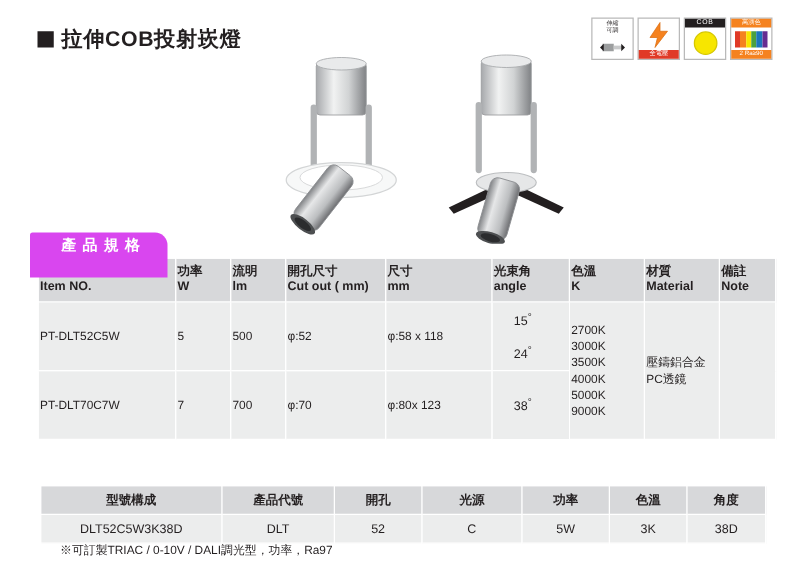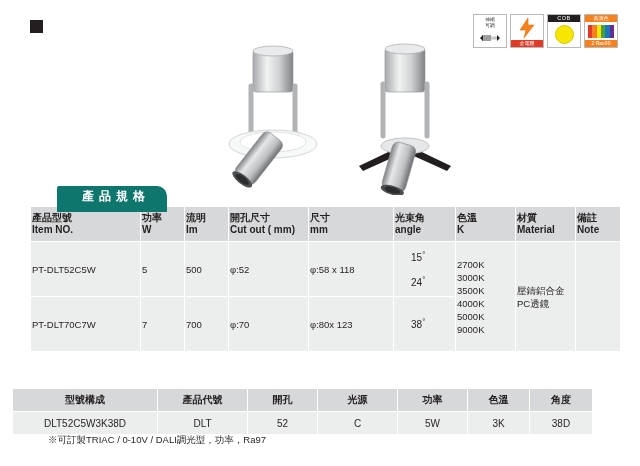--- a/index.html
+++ b/index.html
@@ -117,25 +117,25 @@
     left: 0;
     top: 40px;
     width: 640px;
     height: 150px;
   }
   .fixture { position: absolute; }
 
   
   .spec-tab {
     position: absolute;
-    left: 57px;
+    left: 24px;
     top: 186px;
     width: 110px;
-    height: 26px;
-    background: #0f766e;
+    height: 36px;
+    background: #d946ef;
     border-radius: 2px 10px 0 0;
     color: #ffffff;
     font-size: 12px;
     font-weight: bold;
     letter-spacing: 5px;
     text-align: center;
     line-height: 20px;
     box-sizing: border-box;
     padding-left: 8px;
     z-index: 3;
@@ -182,21 +182,21 @@
   }
   .deg { font-size: 10px; padding-left: 16px; }
   .deg sup { font-size: 8px; }
 
   .kelvin-cell { line-height: 13px; font-size: 9.5px; }
   .material-cell { line-height: 13px; font-size: 9.5px; margin-left: 44px; }
 
   
   .model-table {
     position: absolute;
-    left: 12px;
+    left: 32px;
     top: 388px;
     width: 580px;
     border-collapse: collapse;
     table-layout: fixed;
   }
   .model-table th,
   .model-table td {
     border: 1px solid #ffffff;
     text-align: center;
     vertical-align: middle;
@@ -220,20 +220,21 @@
     top: 434px;
     font-size: 9.5px;
     color: #231f20;
   }
 </style>
 </head>
 <body>
 
 <div class="header">
   <span class="header-square"></span>
+  <span class="header-title">拉伸COB投射崁燈</span>
 </div>
 
 <div class="badges">
 
   <div class="badge">
     <div class="badge-top">伸縮</div>
     <div class="badge-top">可調</div>
     <div class="badge-body">
       <svg width="22" height="16" viewBox="0 0 22 16">
         <rect x="3" y="5" width="9" height="6" fill="#9c9e9f"></rect>

